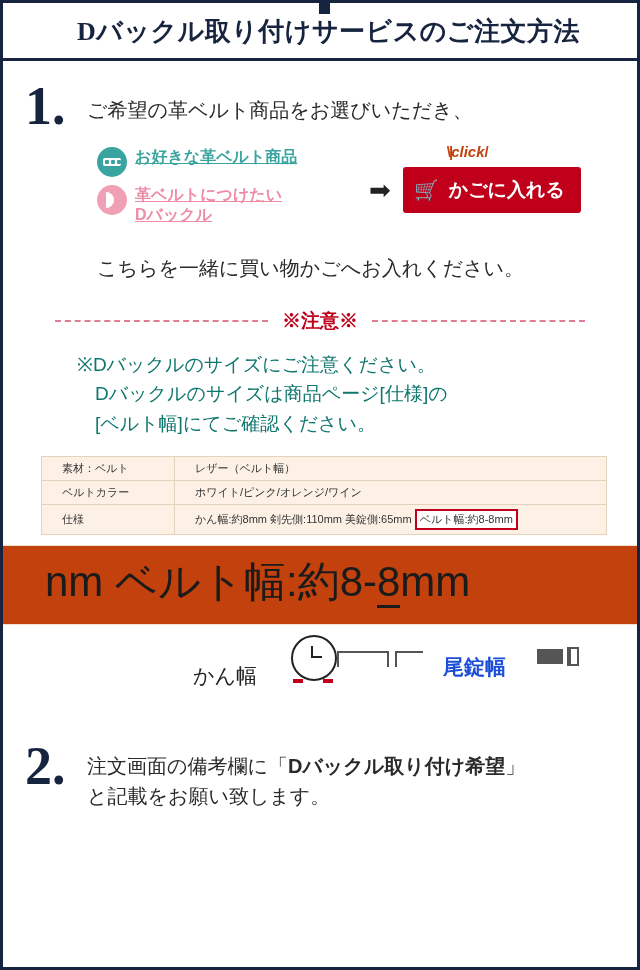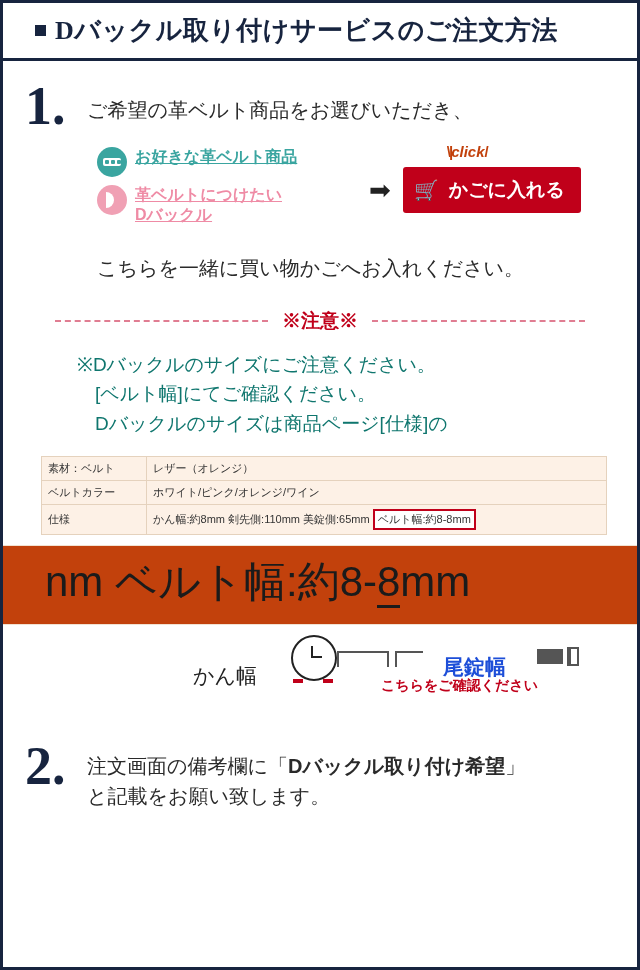--- a/index.html
+++ b/index.html
@@ -23,22 +23,23 @@
     border: 3px solid #17243f;
     background: #ffffff;
   }
 
   
   .header {
     height: 58px;
     border-bottom: 3px solid #17243f;
     display: flex;
     align-items: center;
-    padding-left: 32px;
+    padding-left: 17px;
     box-sizing: border-box;
+    flex-direction: column;
   }
   .header-square {
     width: 11px;
     height: 11px;
     background: #17243f;
     margin-right: 9px;
     flex: 0 0 auto;
   }
   .header-title {
     font-family: "Liberation Serif", serif;
@@ -233,21 +234,21 @@
   
   .spec-table {
     margin: 18px 18px 0 38px;
     border-collapse: collapse;
     width: 566px;
     font-size: 11px;
     background: #fdf1e6;
   }
   .spec-table td {
     border: 1px solid #e5d2bd;
-    padding: 4px 6px;
+    padding: 4px 20px;
     color: #333333;
     vertical-align: middle;
   }
   .spec-table td.key {
     width: 92px;
     background: #fdf1e6;
   }
   .spec-hl {
     border: 2px solid #c0001a;
     padding: 1px 3px;
@@ -460,30 +461,30 @@
     <div class="sub-line">こちらを一緒に買い物かごへお入れください。</div>
 
     <div class="caution">
       <div class="dash"></div>
       <div class="caution-label">※注意※</div>
       <div class="dash"></div>
     </div>
 
     <div class="caution-body">
       <div>※Dバックルのサイズにご注意ください。</div>
+      <div class="indent">Dバックルのサイズは商品ページ[仕様]の</div>
       <div class="indent">[ベルト幅]にてご確認ください。</div>
-      <div class="indent">Dバックルのサイズは商品ページ[仕様]の</div>
     </div>
   </div>
 
   <table class="spec-table">
     <tbody>
         <tr>
       <td class="key">素材：ベルト</td>
-      <td>レザー（オレンジ）</td>
+      <td>レザー（ベルト幅）</td>
     </tr>
     <tr>
       <td class="key">ベルトカラー</td>
       <td>ホワイト/ピンク/オレンジ/ワイン</td>
     </tr>
     <tr>
       <td class="key">仕様</td>
       <td>
         <span>かん幅:約8mm 剣先側:110mm 美錠側:65mm</span>
         <span class="spec-hl">ベルト幅:約8-8mm</span>
@@ -499,21 +500,20 @@
   <div class="diagram">
     <div class="kan-label">かん幅</div>
     <div class="watch"></div>
     <div class="lug-mark lug-left"></div>
     <div class="lug-mark lug-right"></div>
     <div class="bracket bracket-a"></div>
     <div class="bracket bracket-b"></div>
     <div class="biroku-label">尾錠幅</div>
     <div class="buckle-glyph"></div>
     <div class="buckle-pin"></div>
-    <div class="confirm-note">こちらをご確認ください</div>
   </div>
 
   <div class="step2">
     <div class="step-num">2.</div>
     <div class="step-text">
       <span>注文画面の備考欄に「</span><span class="bold-inline">Dバックル取り付け希望</span><span>」</span><br>
       <span>と記載をお願い致します。</span>
     </div>
   </div>
 

